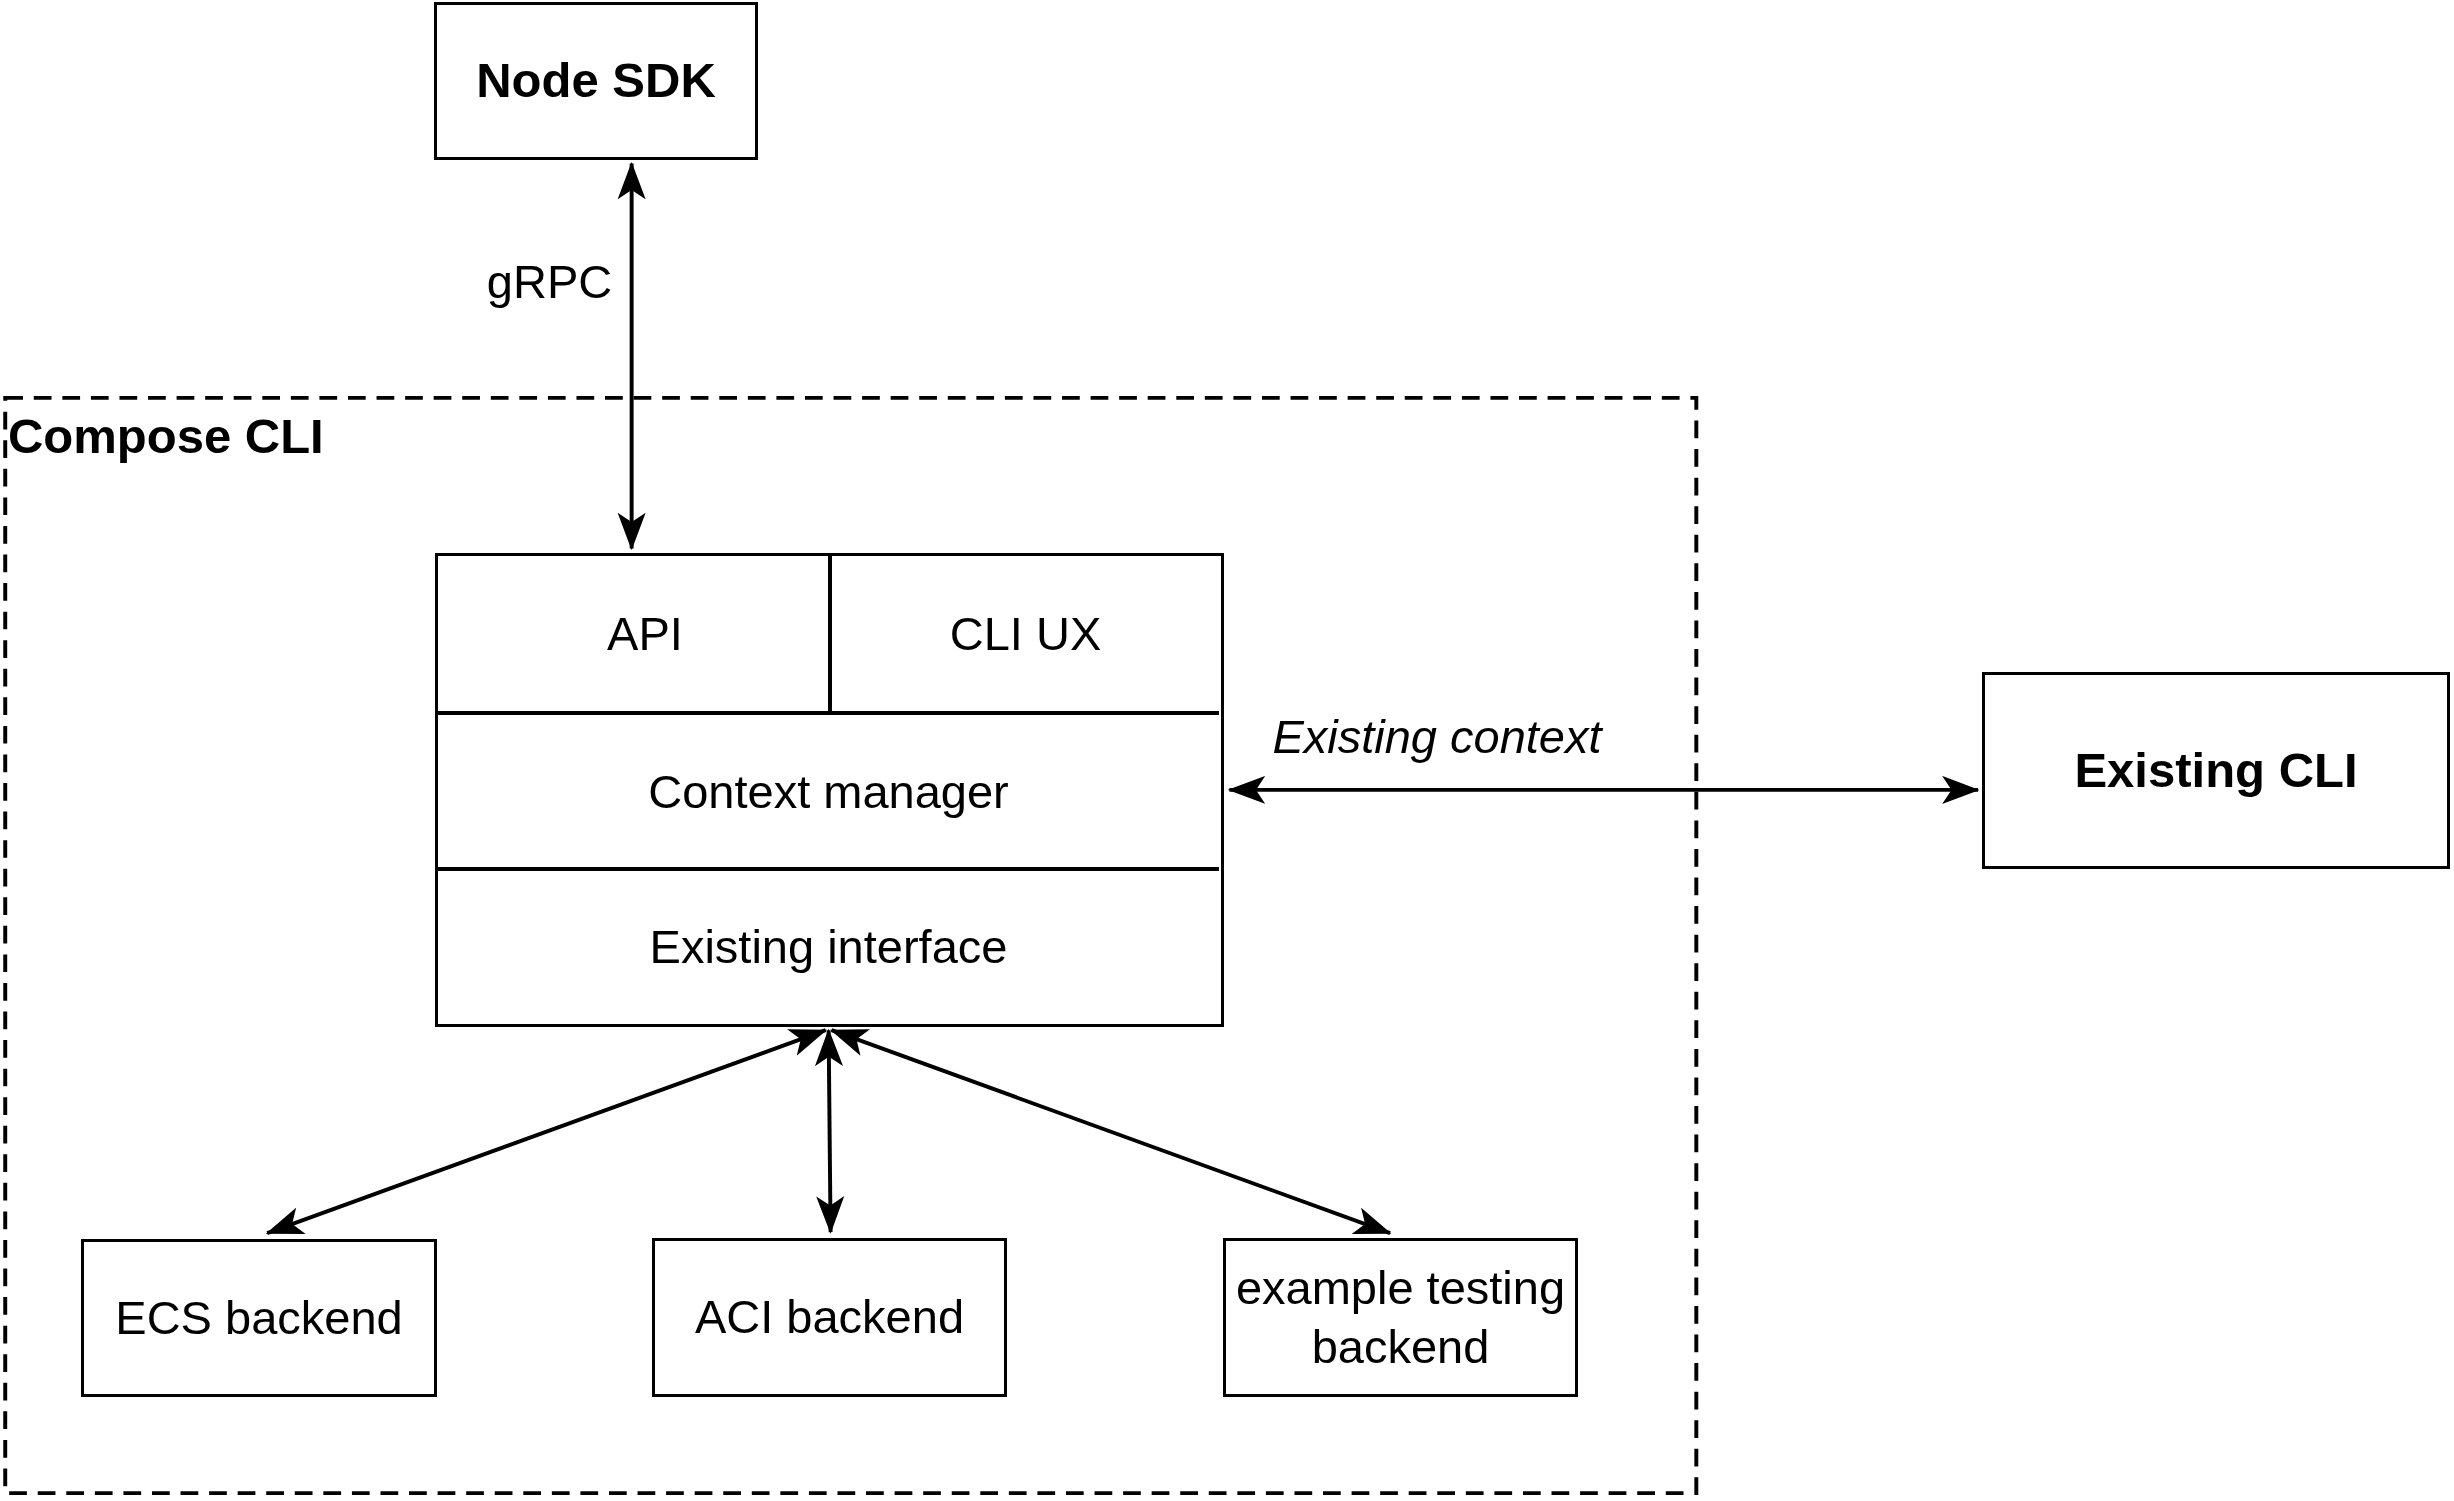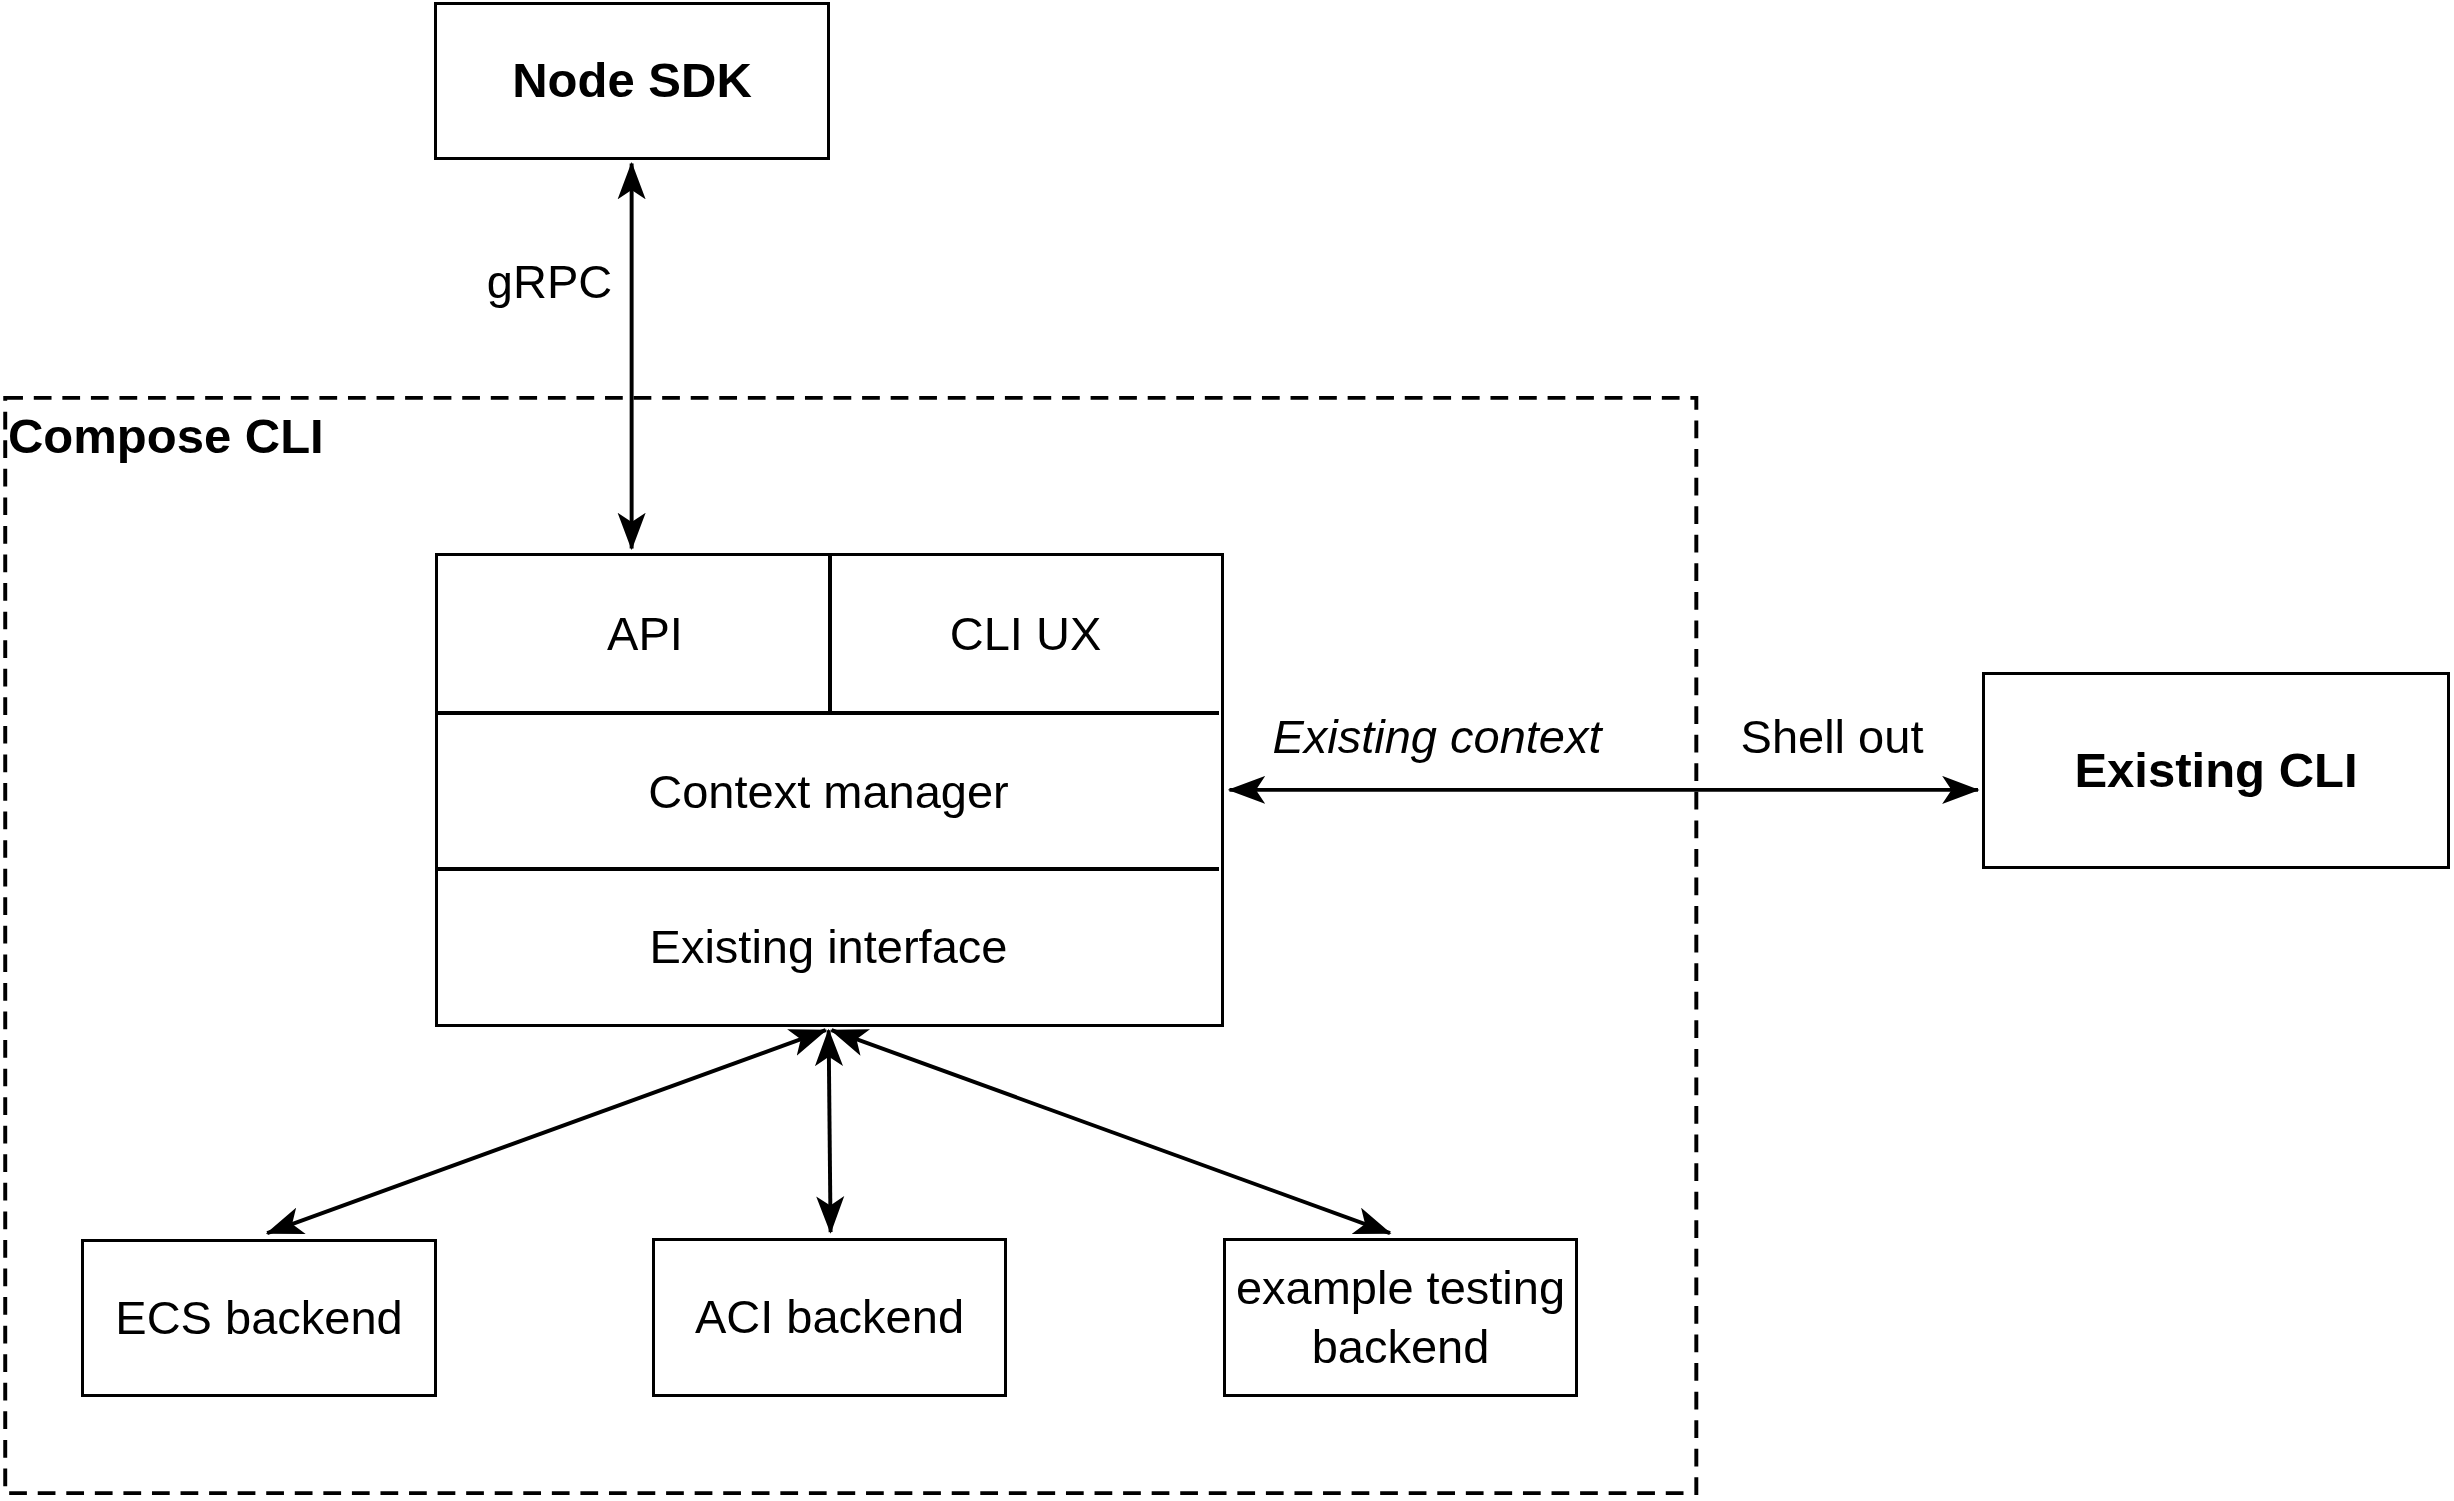--- a/index.html
+++ b/index.html
@@ -63,36 +63,35 @@
 
     <line x1="838" y1="1046" x2="271" y2="1252" stroke="#000000" stroke-width="4" marker-start="url(#arrow)" marker-end="url(#arrow)"></line>
 
     <line x1="841" y1="1046" x2="843" y2="1251" stroke="#000000" stroke-width="4" marker-start="url(#arrow)" marker-end="url(#arrow)"></line>
 
     <line x1="844" y1="1046" x2="1411" y2="1252" stroke="#000000" stroke-width="4" marker-start="url(#arrow)" marker-end="url(#arrow)"></line>
   </svg>
 
   <div class="container-label">Compose CLI</div>
 
-  <div class="box bold" style="left:434px;top:2px;width:396px;height:158px;">Node SDK</div>
+  <div class="box bold" style="left:434px;top:2px;width:324px;height:158px;">Node SDK</div>
 
   <div class="edge-label" style="left:451px;top:256px;width:197px;">gRPC</div>
 
   <div class="stack">
     <div class="cell" style="left:12px;top:0;width:390px;height:155px;">API</div>
     <div class="cell" style="left:394px;top:0;width:387px;height:155px;">CLI UX</div>
     <div class="cell" style="left:0;top:159px;width:781px;height:153px;">Context manager</div>
     <div class="cell" style="left:0;top:315px;width:781px;height:151px;">Existing interface</div>
     <div class="divider" style="left:390px;top:0;width:3.9px;height:155px;"></div>
     <div class="divider" style="left:0;top:155px;width:781px;height:3.9px;"></div>
     <div class="divider" style="left:0;top:311px;width:781px;height:3.9px;"></div>
   </div>
 
   <div class="edge-label" style="left:1240px;top:711px;width:394px;font-style:italic;">Existing context</div>
-  <div class="edge-label" style="left:1684px;top:711px;width:296px;">Shell out</div>
 
   <div class="box bold" style="left:1982px;top:672px;width:468px;height:197px;">Existing CLI</div>
 
   <div class="box" style="left:81px;top:1239px;width:356px;height:158px;">ECS backend</div>
   <div class="box" style="left:1223px;top:1238px;width:355px;height:159px;padding:0 5.9px;">example testing backend</div>
   <div class="box" style="left:652px;top:1238px;width:355px;height:159px;">ACI backend</div>
 
 </div>
 
 

